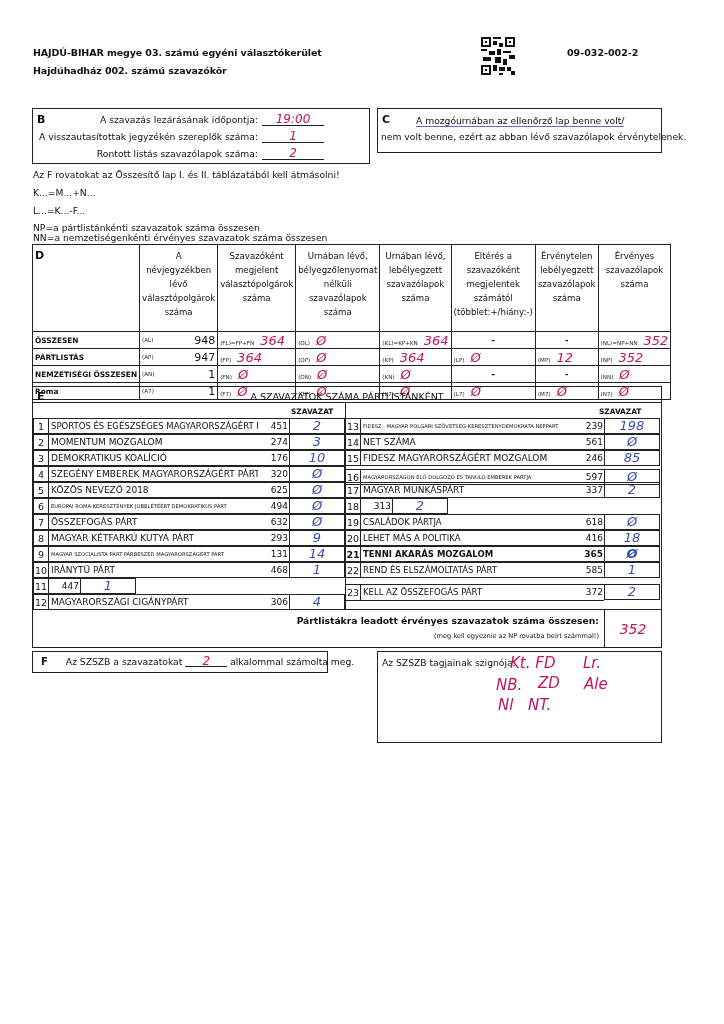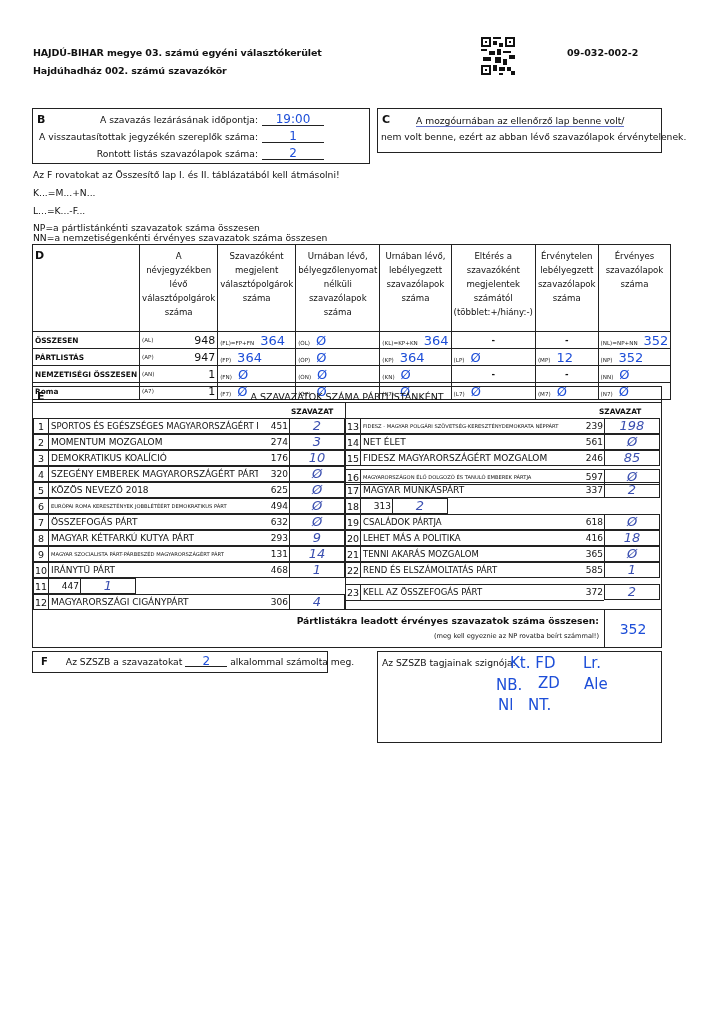--- a/index.html
+++ b/index.html
@@ -1,19 +1,19 @@
 <!DOCTYPE html>
 <html><head>
 <meta charset="utf-8">
 <style>
   html, body { margin: 0; padding: 0; }
   body { width: 724px; height: 1024px; background: #ffffff; position: relative; overflow: hidden;
          font-family: "DejaVu Sans", sans-serif; color: #111; }
   .abs { position: absolute; }
-  .hw { font-family: "DejaVu Sans", sans-serif; color: #1d4ed8; font-weight: normal; }
+  .hw { font-family: "DejaVu Sans", sans-serif; color: #be185d; font-style: italic; font-weight: normal; }
   .hdr-line { font-size: 9.5px; font-weight: bold; color: #111; letter-spacing: -0.1px; }
   .qr { position: absolute; left: 481px; top: 37px; width: 34px; height: 38px; }
   .doc-id { font-size: 9.5px; font-weight: bold; }
 
   
   .box { position: absolute; border: 1.5px solid #222; box-sizing: border-box; background: #fff; }
   .box-letter { position: absolute; font-size: 11px; font-weight: bold; }
   .b-row { position: absolute; font-size: 9.2px; right: 0; text-align: right; white-space: nowrap; }
   .b-val { display: inline-block; width: 62px; border-bottom: 1px solid #222; text-align: center; font-size: 12px; line-height: 11px; margin-left: 4px; }
   .note { position: absolute; left: 33px; font-size: 9.2px; white-space: nowrap; }
@@ -269,21 +269,21 @@
         <div class="pvote">4</div>
       </div>
       <div class="party-row" style="left: 312px; width: 315px; top: 31px;">
         <div class="pno">13</div>
         <div class="pname small">FIDESZ - MAGYAR POLGÁRI SZÖVETSÉG-KERESZTÉNYDEMOKRATA NÉPPÁRT</div>
         <div class="pcode">239</div>
         <div class="pvote">198</div>
       </div>
       <div class="party-row" style="left: 312px; width: 315px; top: 47px;">
         <div class="pno">14</div>
-        <div class="pname">NET ÉLET</div>
+        <div class="pname">NET SZÁMA</div>
         <div class="pcode">561</div>
         <div class="pvote">Ø</div>
       </div>
       <div class="party-row" style="left: 312px; width: 315px; top: 63px;">
         <div class="pno">15</div>
         <div class="pname">FIDESZ MAGYARORSZÁGÉRT MOZGALOM</div>
         <div class="pcode">246</div>
         <div class="pvote">85</div>
       </div>
       <div class="party-row" style="left: 312px; width: 315px; top: 82px;">
@@ -308,21 +308,21 @@
         <div class="pname mid">CSALÁDOK PÁRTJA</div>
         <div class="pcode">618</div>
         <div class="pvote">Ø</div>
       </div>
       <div class="party-row" style="left: 312px; width: 315px; top: 143px;">
         <div class="pno">20</div>
         <div class="pname mid">LEHET MÁS A POLITIKA</div>
         <div class="pcode">416</div>
         <div class="pvote">18</div>
       </div>
-      <div class="party-row" style="left: 312px; width: 315px; top: 159px;">
+      <div class="party-row" style="left: 312px; width: 315px; top: 159px; font-weight: bold;">
         <div class="pno">21</div>
         <div class="pname mid">TENNI AKARÁS MOZGALOM</div>
         <div class="pcode">365</div>
         <div class="pvote">Ø</div>
       </div>
       <div class="party-row" style="left: 312px; width: 315px; top: 175px;">
         <div class="pno">22</div>
         <div class="pname mid">REND ÉS ELSZÁMOLTATÁS PÁRT</div>
         <div class="pcode">585</div>
         <div class="pvote">1</div>

